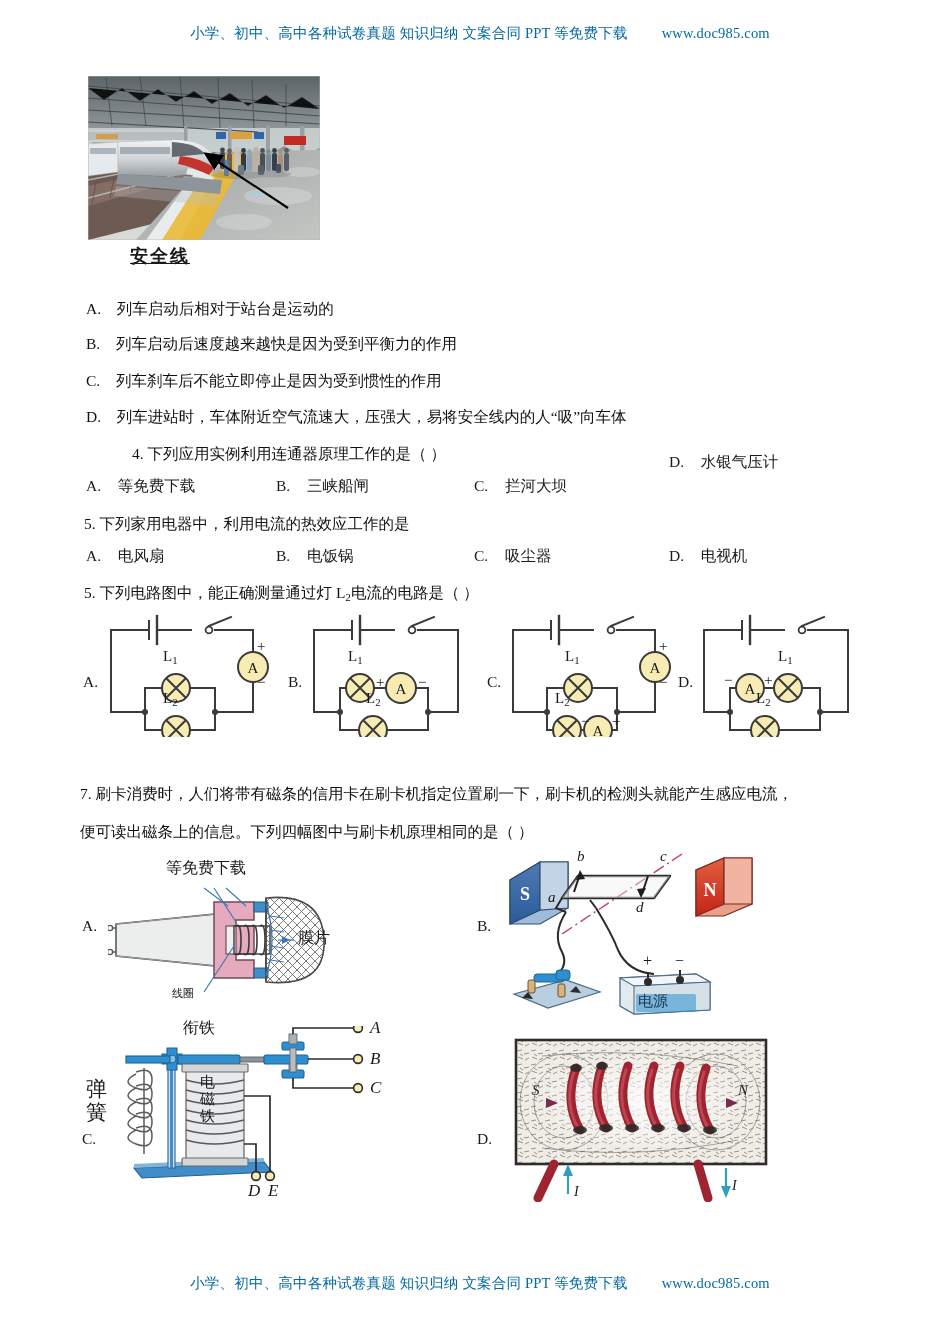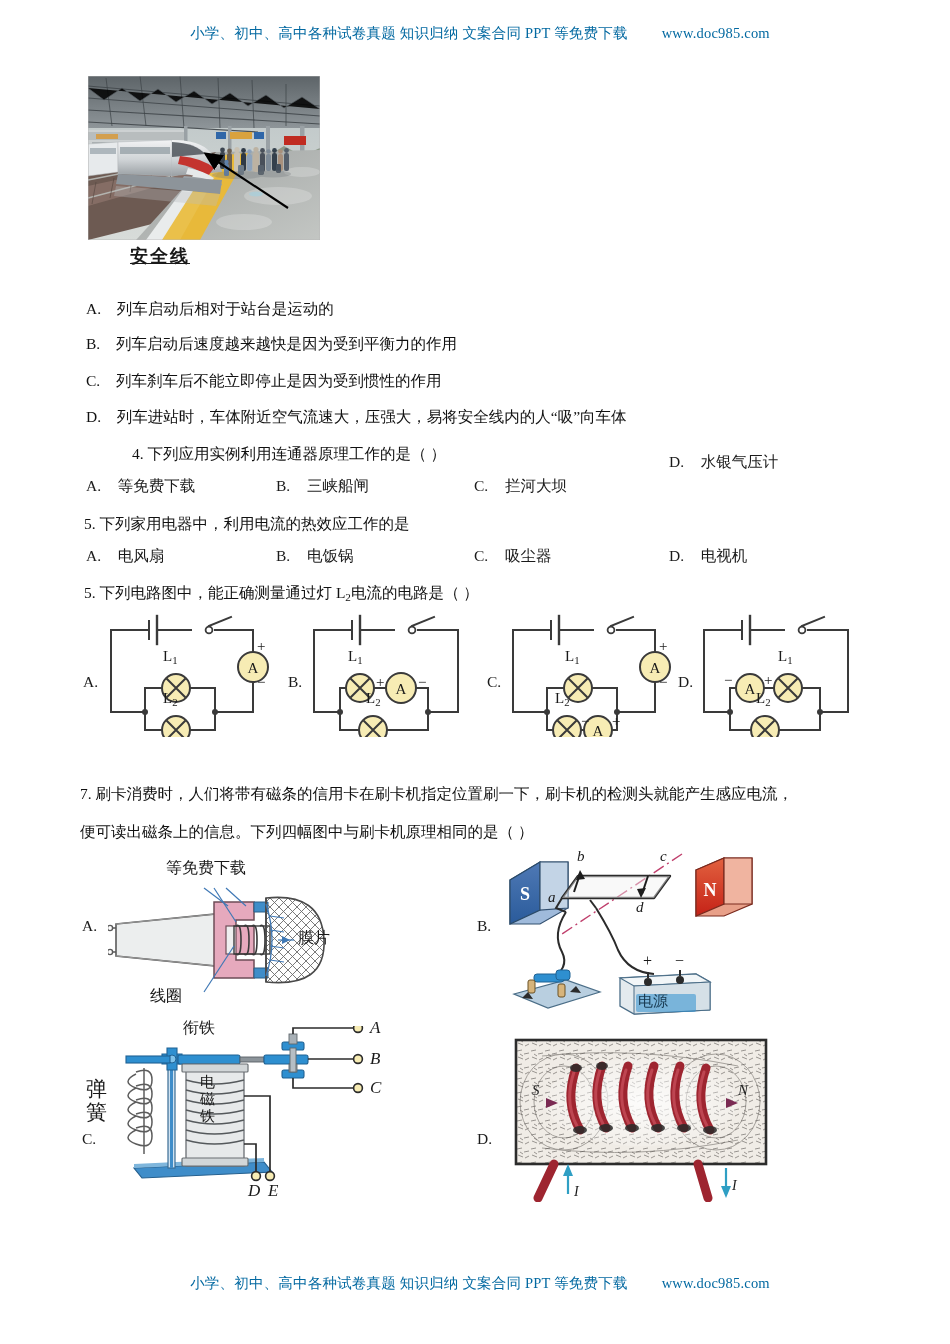--- a/index.html
+++ b/index.html
@@ -569,21 +569,21 @@
         <path d="M96 26 L120 44"></path>
         <path d="M106 26 L128 60"></path>
         <path d="M118 26 L138 44"></path>
         <path d="M96 130 L126 84"></path>
         <path d="M162 54 L176 56 M162 68 L176 70 M162 84 L176 86 M162 98 L176 100"></path>
         <path d="M170 78 L186 78"></path>
       </g>
       <path d="M182 78 L174 74 L174 82 Z" fill="#3f78b5"></path>
     </svg>
     <span style="position:absolute; left:58px; top:-4px; font-size:16px; font-family:'DejaVu Sans',sans-serif;">等免费下载</span>
-    <span style="position:absolute; left:42px; top:124px; font-size:16px; font-family:Liberation Sans, sans-serif;">线圈</span>
+    <span style="position:absolute; left:64px; top:124px; font-size:11px; font-family:Liberation Sans, sans-serif;">线圈</span>
     <span style="position:absolute; left:190px; top:66px; font-size:16px; font-family:'DejaVu Sans',sans-serif;">膜片</span>
   </div>
 
   <div class="fig-label" style="left:477px; top:917px;">B.</div>
   <div class="figure" style="left:500px; top:852px;">
     <svg width="310" height="172" viewBox="0 0 310 172">
       <defs>
         <linearGradient id="sFace" x1="0" y1="0" x2="0" y2="1">
           <stop offset="0%" stop-color="#4f79b5"></stop>
             <stop offset="100%" stop-color="#2a5b9b"></stop>

